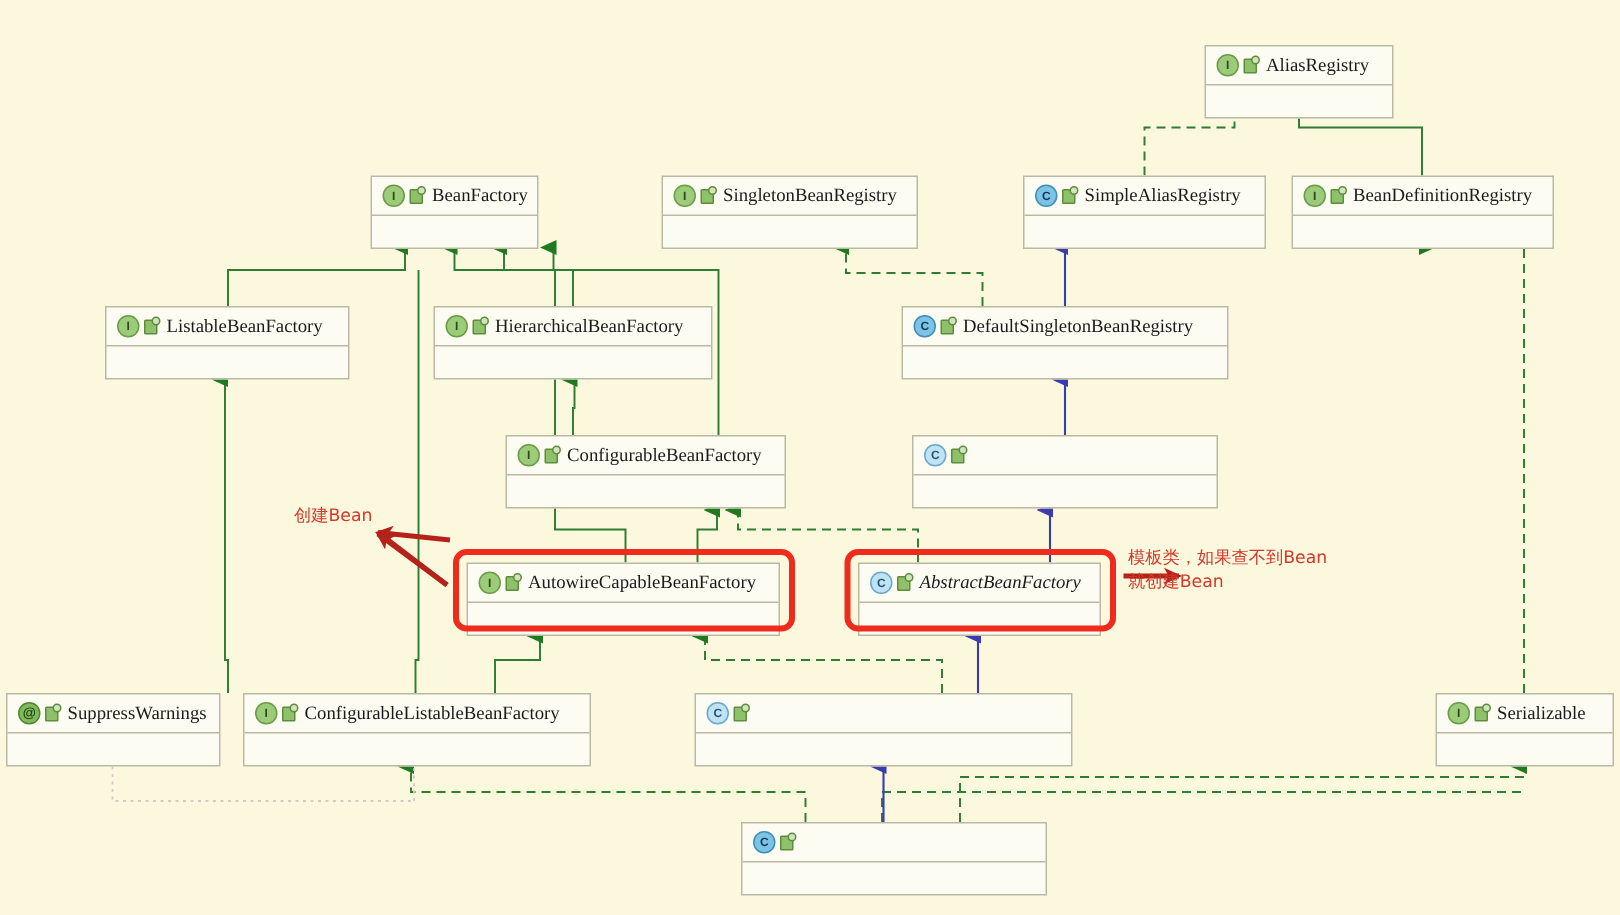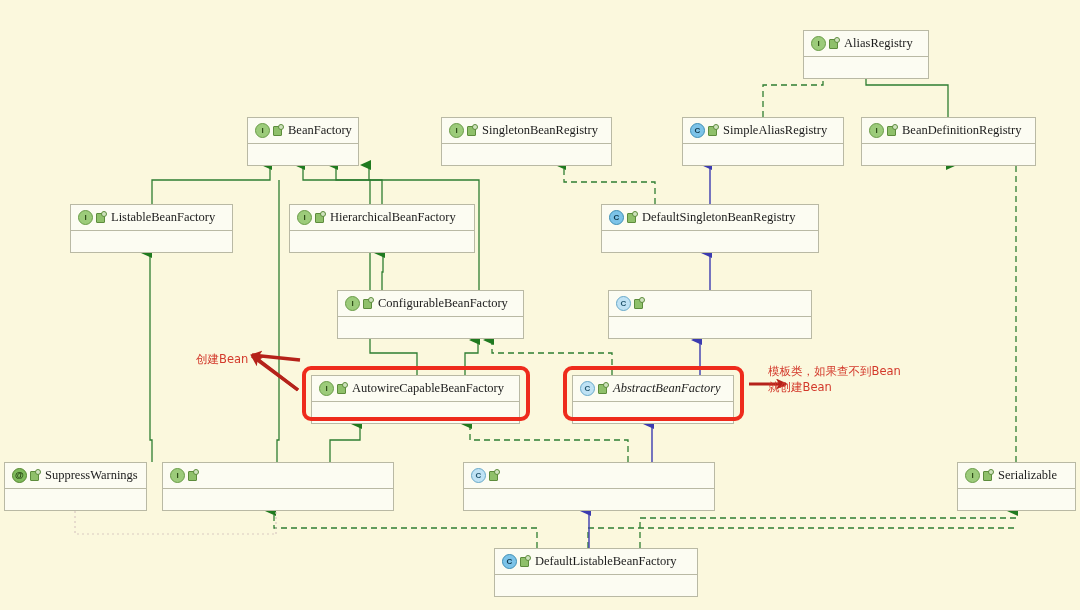--- a/index.html
+++ b/index.html
@@ -285,20 +285,21 @@
       <span class="mark"></span>
       <span class="label">SuppressWarnings</span>
     </div>
     <div class="body"></div>
   </div>
 
   <div class="node" style="left:162px;top:462px;width:232px;">
     <div class="title">
       <span class="ico iface">I</span>
       <span class="mark"></span>
+      <span class="label">ConfigurableListableBeanFactory</span>
     </div>
     <div class="body"></div>
   </div>
 
   <div class="node italic" style="left:463px;top:462px;width:252px;">
     <div class="title">
       <span class="ico cls-abstract">C</span>
       <span class="mark"></span>
     </div>
     <div class="body"></div>
@@ -310,25 +311,24 @@
       <span class="mark"></span>
       <span class="label">Serializable</span>
     </div>
     <div class="body"></div>
   </div>
 
   <div class="node" style="left:494px;top:548px;width:204px;">
     <div class="title">
       <span class="ico cls">C</span>
       <span class="mark"></span>
-      <span class="label">DefaultListableBeanFactory</span>
     </div>
     <div class="body"></div>
   </div>
 
   <div class="hl" style="left:302px;top:366px;width:228px;height:55px;"></div>
   <div class="hl" style="left:563px;top:366px;width:181px;height:55px;"></div>
 
-  <div class="note" style="left:196px;top:351px;">创建Bean</div>
-  <div class="note" style="left:768px;top:363px;">模板类，如果查不到Bean
+  <div class="note" style="left:196px;top:335px;">创建Bean</div>
+  <div class="note" style="left:752px;top:363px;">模板类，如果查不到Bean
 就创建Bean</div>
 
 </div>
 
 </body></html>

